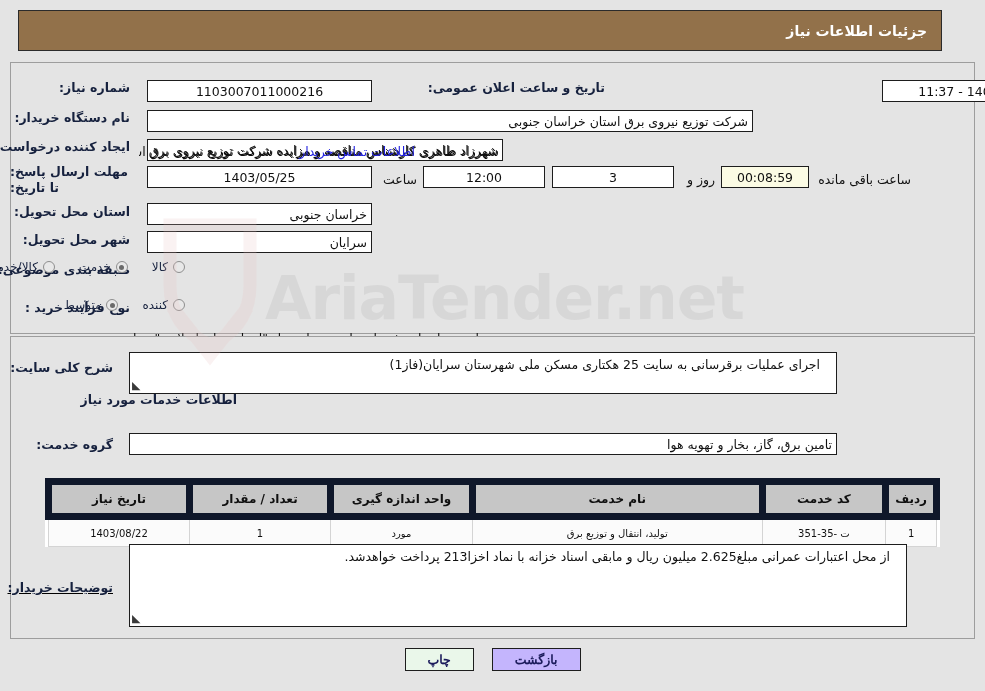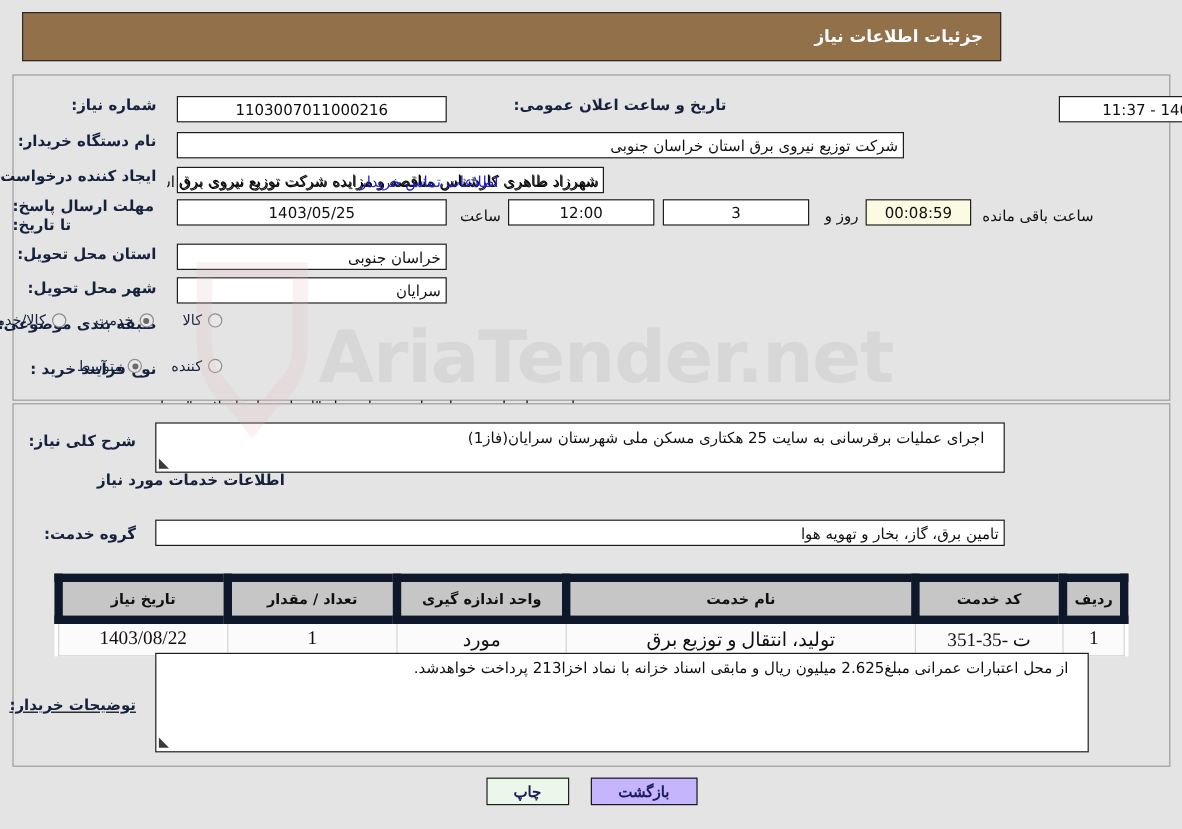--- a/index.html
+++ b/index.html
@@ -15,21 +15,21 @@
     overflow: hidden;
     background: #e4e4e4;
     direction: rtl;
   }
 
   
   .header-bar {
     position: absolute;
     left: 18px;
     top: 10px;
-    width: 816px;
+    width: 924px;
     height: 41px;
     background: #92714a;
     border: 1px solid #2b2b2b;
     box-sizing: border-box;
     display: flex;
     align-items: center;
     justify-content: flex-start;
     padding-right: 14px;
   }
   .header-title {
@@ -183,27 +183,26 @@
     font-size: 12px;
     font-weight: bold;
     border: 7px solid #0f172a;
     height: 28px;
     padding: 0 6px;
     white-space: nowrap;
   }
   .tbl td {
     background: #fbfbfb;
     color: #101010;
-    font-size: 16px;
+    font-size: 10px;
     border: 1px solid #d4d4d4;
     height: 26px;
     padding: 0 6px;
     text-align: center;
     white-space: nowrap;
-    font-family: Liberation Serif, serif;
   }
 
   
   .btn-row {
     position: absolute;
     left: 0; right: 0;
     top: 648px;
     display: flex;
     justify-content: center;
     align-items: center;
@@ -362,21 +361,21 @@
         <span class="radio-label">متوسط</span>
       </div>
     </div>
   <div style="position:absolute; right:480px; top:289px;margin-top:39px;">
     <span class="radio-note">پرداخت تمام یا بخشی از مبلغ خرید،از محل "اسناد خزانه اسلامی" خواهد بود.</span>
   </div>
 
   <div class="panel" id="panel-mid"></div>
 
   <div class="frow" style="right:872px; top:360px;">
-    <span class="flabel">شرح کلی نیاز:</span>
+    <span class="flabel">شرح کلی سایت:</span>
   </div>
   <div class="ftextarea" style="right:148px; top:352px; width:708px; height:42px;">
     <span>اجرای عملیات برقرسانی به سایت 25 هکتاری مسکن ملی شهرستان سرایان(فاز1)</span>
     <span class="grip">◢</span>
   </div>
 
   <div class="section-title" style="right:748px; top:392px;">اطلاعات خدمات مورد نیاز</div>
 
   <div class="frow" style="right:872px; top:437px;">
     <span class="flabel">گروه خدمت:</span>

